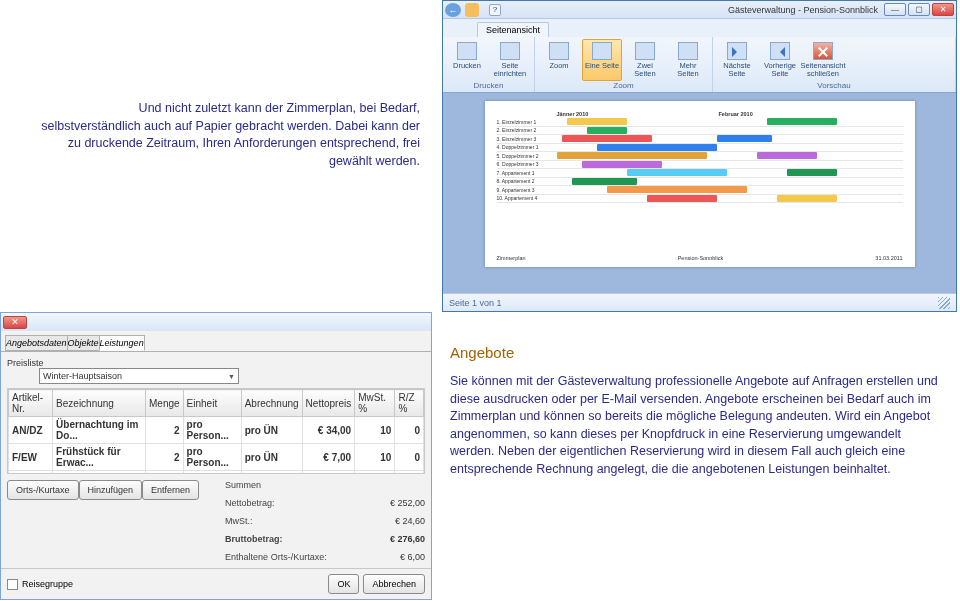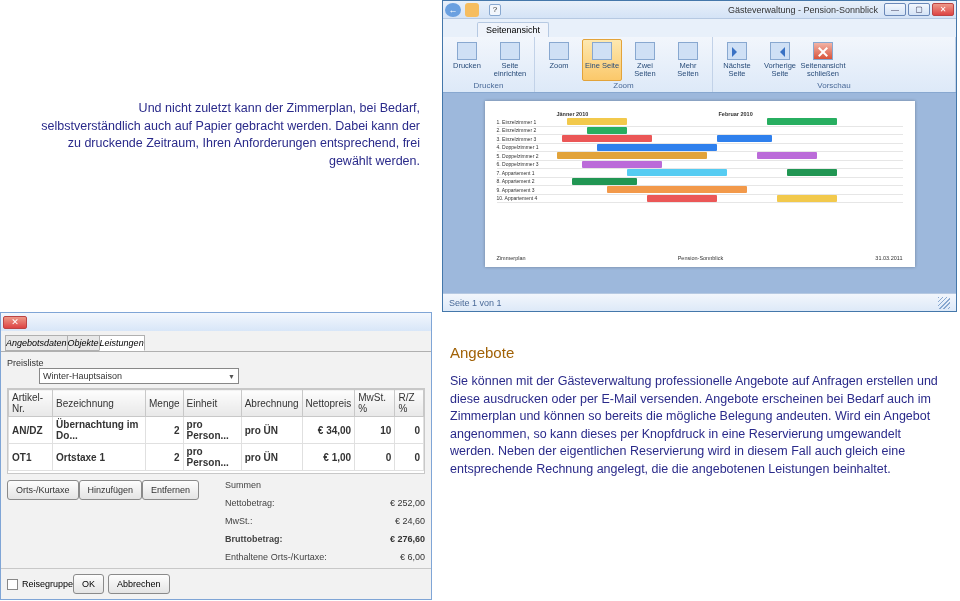--- a/index.html
+++ b/index.html
@@ -72,21 +72,21 @@
 
   .abtm { display: flex; margin-top: 6px; gap: 8px; }
   .abtns { display: flex; gap: 0; flex-direction: row; }
   .winbtn { height: 20px; padding: 0 8px; font-size: 9px; border: 1px solid #8a8a8a; border-radius: 3px; background: linear-gradient(#fdfdfd,#e4e4e4); display: inline-flex; align-items: center; }
 
   .sums { flex:1; display: grid; grid-template-columns: auto 1fr auto; column-gap: 6px; row-gap: 2px; font-size: 9px; align-items: center; padding-left: 18px; gap: 8px; }
   .sums .lab { color:#444; }
   .sums .val { text-align: right; }
   .sums .bold { font-weight: bold; }
 
-  .afooter { border-top: 1px solid #c8c8c8; padding: 5px 6px; display: flex; align-items: center; justify-content: flex-start; font-size: 9px; background:#f2f2f2; }
+  .afooter { border-top: 1px solid #c8c8c8; padding: 5px 6px; display: flex; align-items: center; justify-content: space-between; font-size: 9px; background:#f2f2f2; }
   .afooter .cb { display:flex; align-items:center; gap:4px; }
   .afooter .cb .box { width:11px; height:11px; border:1px solid #888; background:#fff; }
 
   
   .p2-wrap { position:absolute; left: 450px; top: 344px; width: 490px; }
   .h2 { font-size: 15px; color:#a16207; margin-bottom: 12px; }
   .p2 { font-size: 12.5px; color:#2a2a8a; line-height:1.4; }
 </style>
 </head>
 <body>
@@ -284,20 +284,30 @@
               <td>AN/DZ</td>
               <td>Übernachtung im Do...</td>
               <td style="text-align: right;">2</td>
               <td>pro Person...</td>
               <td>pro ÜN</td>
               <td style="text-align: right;">€ 34,00</td>
               <td style="text-align: right;">10</td>
               <td style="text-align: right;">0</td>
             </tr>
             <tr>
+              <td>F/EW</td>
+              <td>Frühstück für Erwac...</td>
+              <td style="text-align: right;">2</td>
+              <td>pro Person...</td>
+              <td>pro ÜN</td>
+              <td style="text-align: right;">€ 7,00</td>
+              <td style="text-align: right;">10</td>
+              <td style="text-align: right;">0</td>
+            </tr>
+            <tr>
               <td>OT1</td>
               <td>Ortstaxe 1</td>
               <td style="text-align: right;">2</td>
               <td>pro Person...</td>
               <td>pro ÜN</td>
               <td style="text-align: right;">€ 1,00</td>
               <td style="text-align: right;">0</td>
               <td style="text-align: right;">0</td>
             </tr>
           </tbody>

